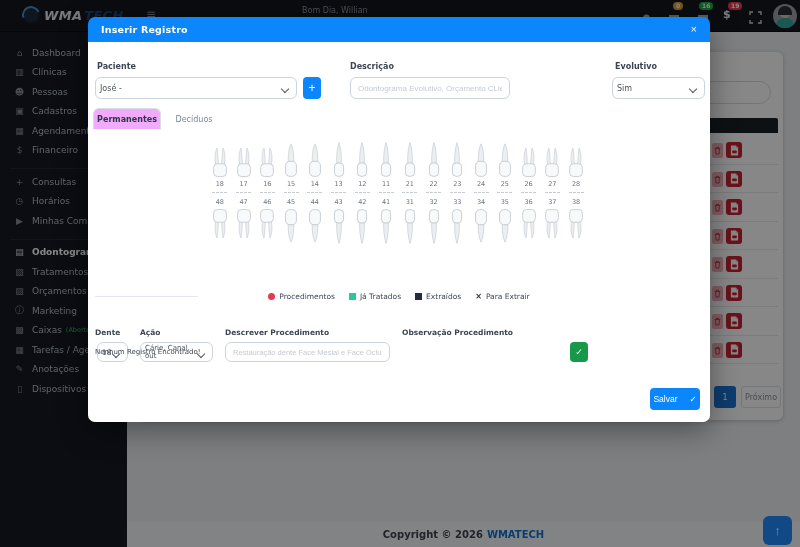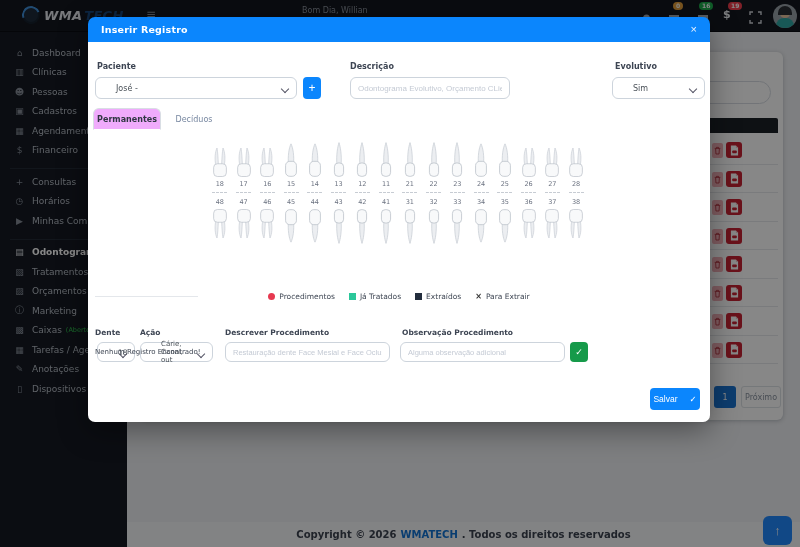--- a/index.html
+++ b/index.html
@@ -50,21 +50,21 @@
 
   
   .backdrop{position:absolute;inset:0;background:rgba(0,0,0,.47);z-index:10}
   .modal{position:absolute;left:88px;top:17px;width:622px;z-index:20;border-radius:7px;box-shadow:0 8px 30px rgba(0,0,0,.4)}
   .modal-header{height:25px;background:#0b86fd;border-radius:7px 7px 0 0;display:flex;align-items:center;justify-content:space-between;padding:0 13px}
   .modal-title{font-size:9.5px;font-weight:bold;color:#fff;letter-spacing:.2px}
   .modal-close{color:#eaf3ff;font-size:11px;cursor:pointer;background:none;border:none;line-height:1}
   .modal-body{position:relative;height:380px;background:#fff;border-radius:0 0 7px 7px}
 
   .flabel{position:absolute;font-size:8px;font-weight:600;color:#3d4553}
-  .sel,.inp{position:absolute;height:22px;border:1px solid #cdd4dc;border-radius:6px;background:#fff;font-size:8px;color:#495057;display:flex;align-items:center;padding:0 16px 0 20px}
+  .sel,.inp{position:absolute;height:22px;border:1px solid #cdd4dc;border-radius:6px;background:#fff;font-size:8px;color:#495057;display:flex;align-items:center;padding:0 16px 0 4px}
   .sel{cursor:pointer}
   .sel::after{content:"";position:absolute;right:8px;top:8px;width:5px;height:5px;border-right:1.2px solid #556;border-bottom:1.2px solid #556;transform:rotate(45deg)}
   input.inp{padding:0 7px}
   input.inp::placeholder{color:#c4cad4}
   .btn-plus{position:absolute;left:215px;top:35px;width:18px;height:22px;background:#0b86fd;color:#fff;border:none;border-radius:4px;font-size:12px;line-height:1;cursor:pointer}
   .tab{position:absolute;top:66px;height:22px;display:flex;align-items:center;justify-content:center;font-size:8px;cursor:pointer}
   .tab-active{left:5px;width:68px;border:1px solid #d9dee4;border-bottom-color:#fff;border-radius:6px 6px 0 0;font-weight:600;color:#2f3642;background:#f0abfc}
   .tab-inactive{left:80px;width:52px;color:#7787a0}
 
   .teeth-row{position:absolute;left:120px;width:380px;display:flex}
@@ -329,21 +329,20 @@
           </button>
         </div>
       </div>
     <div class="pag-active">1</div>
     <div class="pag-next">Próximo</div>
   </div>
 
   <div class="footer">
     <span>Copyright © 2026</span>
     <span class="brand">WMATECH</span>
-    <span>. Todos os direitos reservados</span>
   </div>
   <button class="scrolltop">↑</button>
 
   <div class="backdrop"></div>
 
   <div class="modal">
     <div class="modal-header">
       <span class="modal-title">Inserir Registro</span>
       <button class="modal-close">×</button>
     </div>
@@ -683,21 +682,20 @@
 
       <span class="flabel" style="left:52px;top:286px;font-size:7.5px">Ação</span>
       <div class="sel" style="left:52px;top:300px;width:73px;height:20px;font-size:7px">
         <span>Cárie, Canal, out</span>
       </div>
 
       <span class="flabel" style="left:137px;top:286px;font-size:7.5px">Descrever Procedimento</span>
       <input class="inp" style="left: 137px; top: 300px; width: 165px; height: 20px; font-size: 7.5px;" placeholder="Restauração dente Face Mesial e Face Oclusal">
 
       <span class="flabel" style="left:314px;top:286px;font-size:7.5px">Observação Procedimento</span>
-      <input class="inp" style="left: 312px; top: 300px; width: 165px; height: 20px; font-size: 7.5px;" placeholder="Alguma observação adicional">
 
       <button class="btn-check" style="top:300px">✓</button>
 
       <span class="empty-msg">Nenhum Registro Encontrado!</span>
 
       <button class="btn-save">
         <span>Salvar</span>
         <span>✓</span>
       </button>
     </div>

